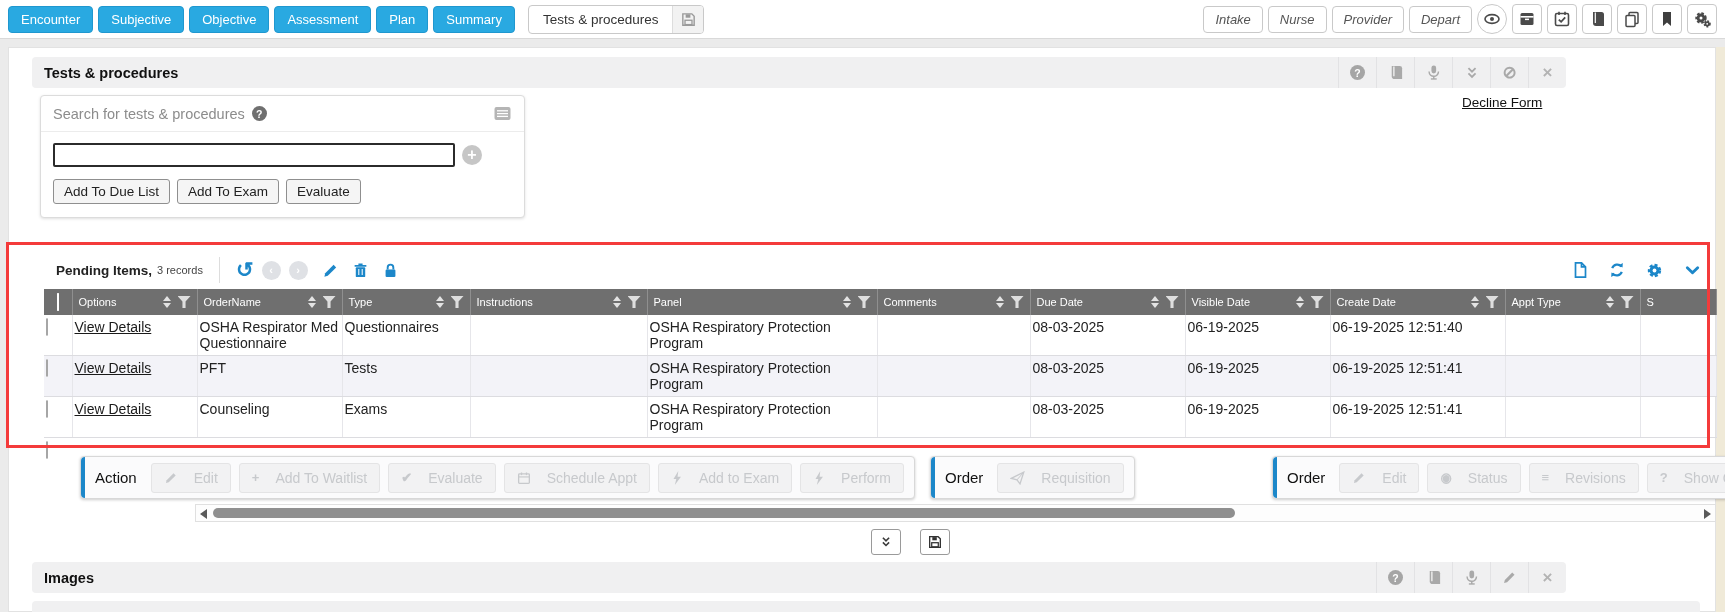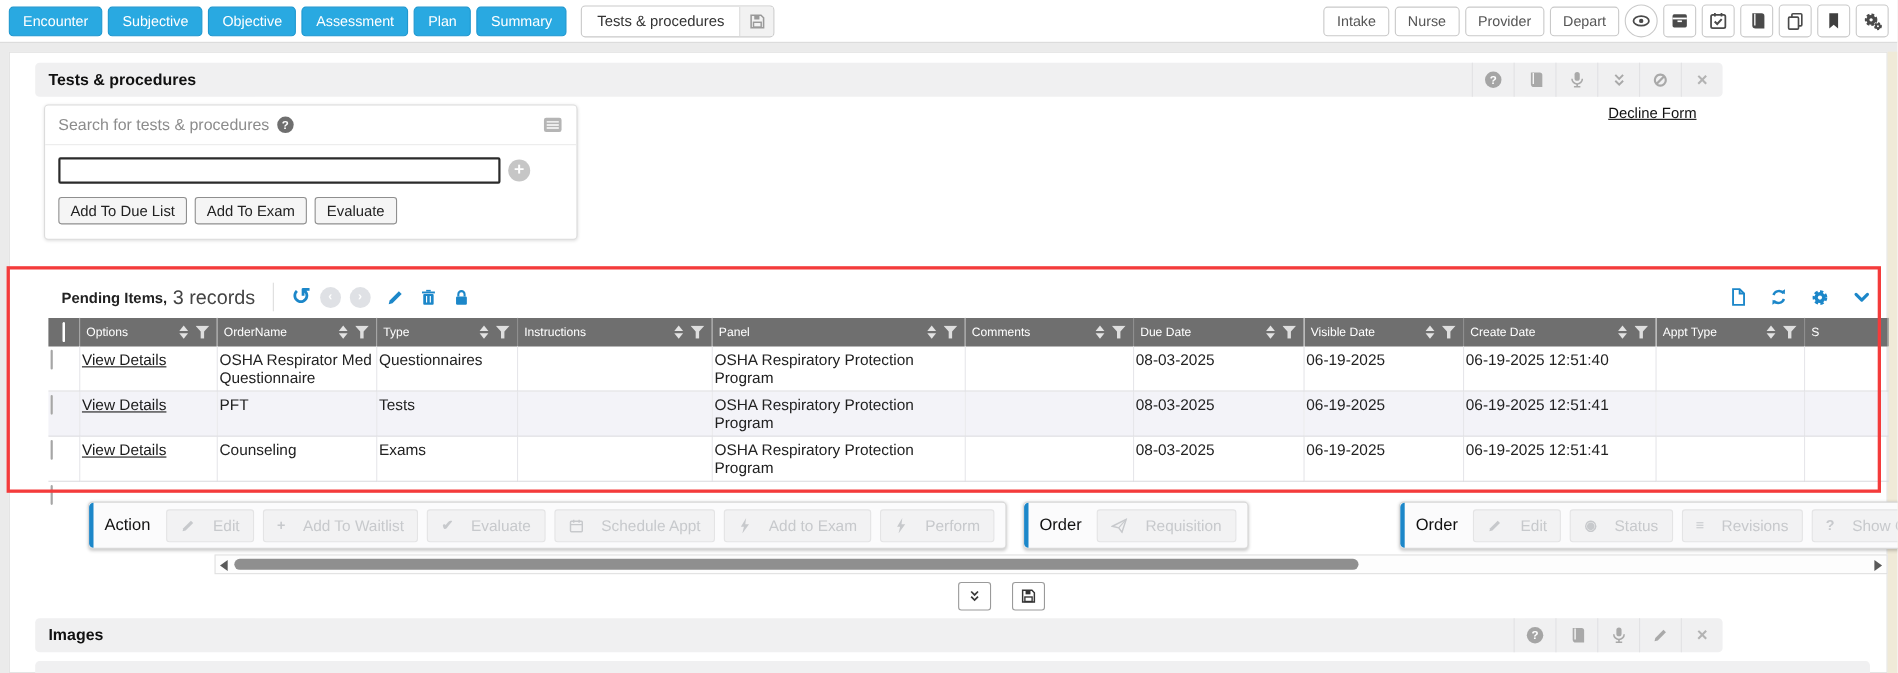--- a/index.html
+++ b/index.html
@@ -13,21 +13,21 @@
           padding:0 8px;box-sizing:border-box;z-index:5;}
   .tab-blue{background:#29a9e1;border:1px solid #1f97cf;color:#fff;border-radius:4px;
             font-size:13px;padding:5px 12px;white-space:nowrap;cursor:pointer;}
   .active-group{display:flex;align-items:stretch;margin-left:8px;background:#fff;
                 border:1px solid #c9c9c9;border-radius:4px;overflow:hidden;}
   .active-group .txt{padding:6px 14px;font-size:13.5px;color:#333;}
   .active-group .disk-btn{width:30px;background:#f2f2f2;border-left:1px solid #ddd;
                 display:flex;align-items:center;justify-content:center;}
   .right-cluster{margin-left:auto;display:flex;gap:5px;align-items:center;}
   .btn-white{background:#fff;border:1px solid #c9c9c9;color:#555;border-radius:4px;
-             font-size:13px;padding:5px 11px;white-space:nowrap;}
+             font-size:13px;padding:5px 11px;white-space:nowrap;font-style:italic;}
   .icon-btn{width:30px;height:30px;background:#fff;border:1px solid #c9c9c9;border-radius:4px;
             display:flex;align-items:center;justify-content:center;color:#4a4a4a;box-sizing:border-box;}
   .icon-btn.round{border-radius:50%;}
 
   
   .main-panel{position:absolute;left:8px;top:47px;width:1708px;height:565px;background:#fff;
               border:1px solid #e2e2e2;box-sizing:border-box;}
   .side-strip{position:absolute;left:1716px;top:47px;width:9px;height:565px;background:#f0ead8;}
 
   
@@ -67,21 +67,21 @@
           color:#222;padding:4px 10px;white-space:nowrap;}
 
   
   .red-box{position:absolute;left:6px;top:242px;width:1704px;height:206px;
            border:3px solid #f43b3b;box-sizing:border-box;z-index:40;pointer-events:none;}
 
   
   .ptoolbar{position:absolute;left:44px;top:251px;width:1672px;height:38px;display:flex;
             align-items:center;box-sizing:border-box;padding:0 14px 0 12px;z-index:2;}
   .pt-title{font-weight:bold;font-size:13.5px;color:#222;}
-  .pt-count{font-size:18px;color:#444;margin-left:5px;}
+  .pt-count{font-size:11px;color:#444;margin-left:5px;}
   .pt-sep{width:1px;height:26px;background:#ddd;margin:0 16px;}
   .undo-glyph{font-size:21px;font-weight:bold;color:#1c87c9;line-height:20px;}
   .circle-btn{width:19px;height:19px;border-radius:50%;background:#dfe1e5;color:#fff;
               font-size:11px;font-weight:bold;display:flex;align-items:center;justify-content:center;
               margin-left:8px;}
   .perspective{margin-left:14px;display:flex;align-items:center;gap:18px;border:1px solid #8f8f8f;
                border-radius:3px;background:#fff;height:26px;padding:0 8px;font-size:14.5px;color:#111;}
   .sel-chev{width:0;height:0;border-left:5px solid transparent;border-right:5px solid transparent;
             border-top:6px solid #333;}
   .pt-blueicons{display:flex;align-items:center;gap:13px;margin-left:14px;}

